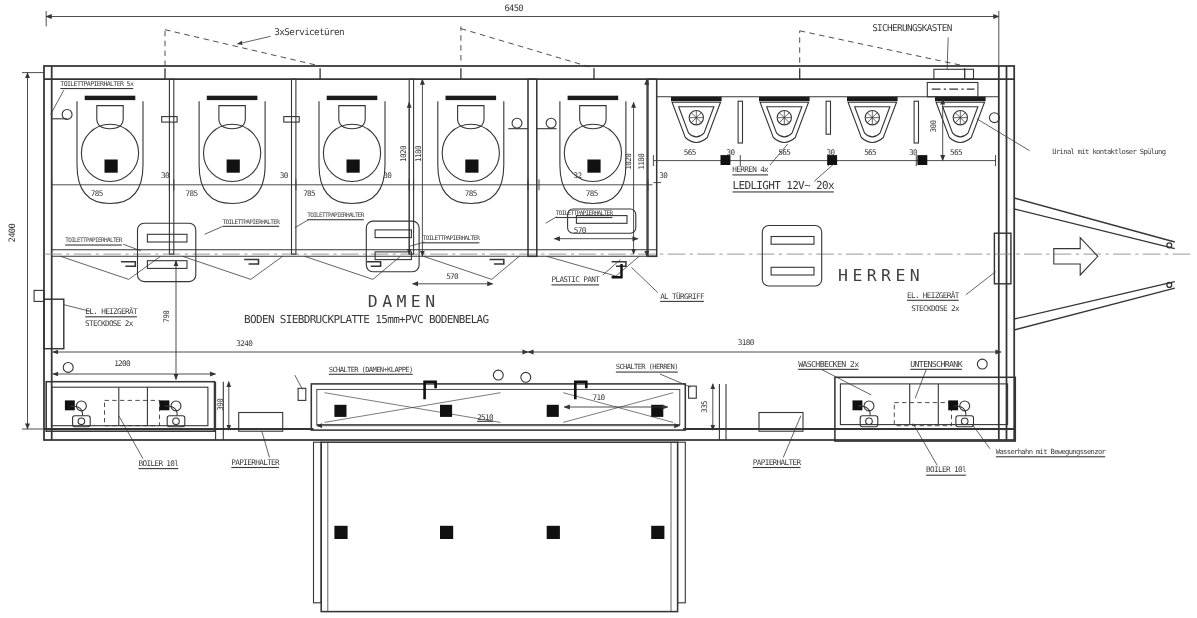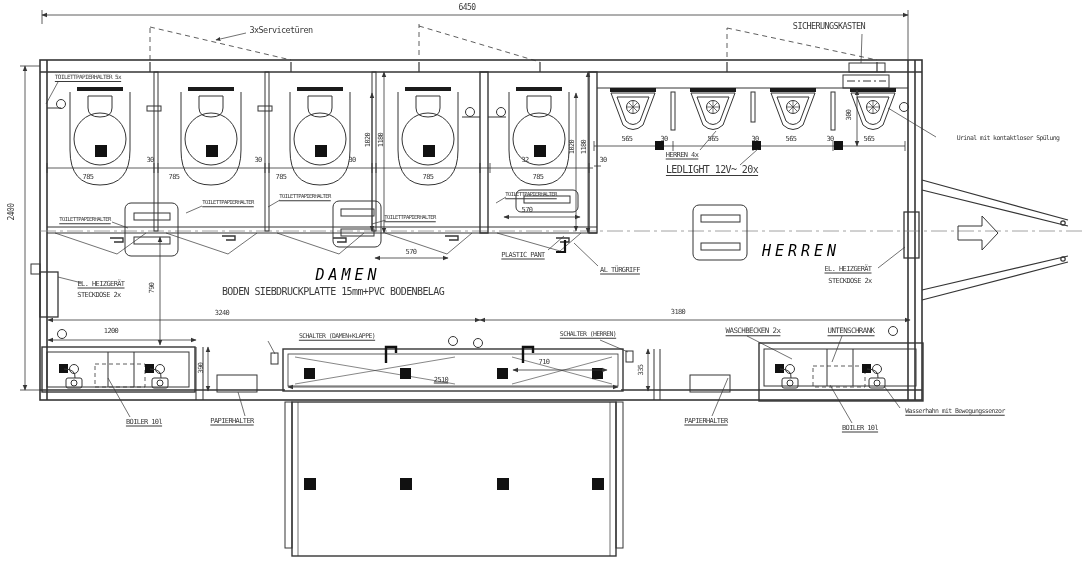--- a/index.html
+++ b/index.html
@@ -4,21 +4,21 @@
 <style>
   html,body{margin:0;padding:0;background:#fff;}
   #sheet{position:relative;width:1088px;height:562px;background:#ffffff;overflow:hidden;
          font-family:"DejaVu Sans Mono",monospace;}
   #plan-svg{position:absolute;left:0;top:0;}
   #labels-layer{position:absolute;left:0;top:0;width:1088px;height:562px;pointer-events:none;}
   .lbl{position:absolute;transform:translate(-50%,-50%);white-space:nowrap;color:#3a3a3a;
        font-family:"DejaVu Sans Mono",monospace;letter-spacing:-0.6px;line-height:1;}
   .lbl.ul{text-decoration:underline;text-underline-offset:2px;}
   .lbl.rot{transform:translate(-50%,-50%) rotate(-90deg);}
-  .lbl.room{color:#000000;letter-spacing:4px;font-style:italic;}
+  .lbl.room{color:#404040;letter-spacing:4px;}
 </style>
 </head>
 <body>
 
 <div id="sheet">
   <svg id="plan-svg" width="1088" height="562" viewBox="0 0 1088 562" fill="none" stroke="#353535" stroke-width="1">
     <defs>
       <marker id="ar" viewBox="0 0 10 10" refX="9" refY="5" markerWidth="7" markerHeight="7" orient="auto-start-reverse">
         <path d="M0,1 L10,5 L0,9 z" fill="#353535" stroke="none"></path>
       </marker>
@@ -335,21 +335,21 @@
       <span class="lbl" style="left: 1008px; top: 138px; font-size: 6.5px;">Urinal mit kontaktloser Spülung</span>
       <span class="lbl ul" style="left: 85px; top: 220px; font-size: 5.5px;">TOILETTPAPIERHALTER</span>
       <span class="lbl ul" style="left: 228px; top: 203px; font-size: 5.5px;">TOILETTPAPIERHALTER</span>
       <span class="lbl ul" style="left: 305px; top: 197px; font-size: 5.5px;">TOILETTPAPIERHALTER</span>
       <span class="lbl ul" style="left: 410px; top: 218px; font-size: 5.5px;">TOILETTPAPIERHALTER</span>
       <span class="lbl ul" style="left: 531px; top: 195px; font-size: 5.5px;">TOILETTPAPIERHALTER</span>
       <span class="lbl" style="left: 411px; top: 252px; font-size: 7px;">570</span>
       <span class="lbl" style="left: 527px; top: 210px; font-size: 7px;">570</span>
       <span class="lbl ul" style="left: 523px; top: 255px; font-size: 7px;">PLASTIC PANT</span>
       <span class="lbl ul" style="left: 620px; top: 270px; font-size: 7px;">AL TÜRGRIFF</span>
-      <span class="lbl room" style="left: 348px; top: 275px; font-size: 15px;">DAMEN</span>
+      <span class="lbl room" style="left: 367px; top: 275px; font-size: 15px;">DAMEN</span>
       <span class="lbl" style="left: 333px; top: 292px; font-size: 10px;">BODEN SIEBDRUCKPLATTE 15mm+PVC BODENBELAG</span>
       <span class="lbl room" style="left: 801px; top: 251px; font-size: 15px;">HERREN</span>
       <span class="lbl ul" style="left: 101px; top: 284px; font-size: 7px;">EL. HEIZGERÄT</span>
       <span class="lbl" style="left: 99px; top: 295px; font-size: 7px;">STECKDOSE 2x</span>
       <span class="lbl ul" style="left: 848px; top: 269px; font-size: 7px;">EL. HEIZGERÄT</span>
       <span class="lbl" style="left: 850px; top: 281px; font-size: 7px;">STECKDOSE 2x</span>
       <span class="lbl rot" style="left: 152px; top: 288px; font-size: 7px;">790</span>
       <span class="lbl" style="left: 222px; top: 313px; font-size: 7px;">3240</span>
       <span class="lbl" style="left: 678px; top: 312px; font-size: 7px; text-align: right;">3180</span>
       <span class="lbl" style="left: 111px; top: 331px; font-size: 7px;">1200</span>

